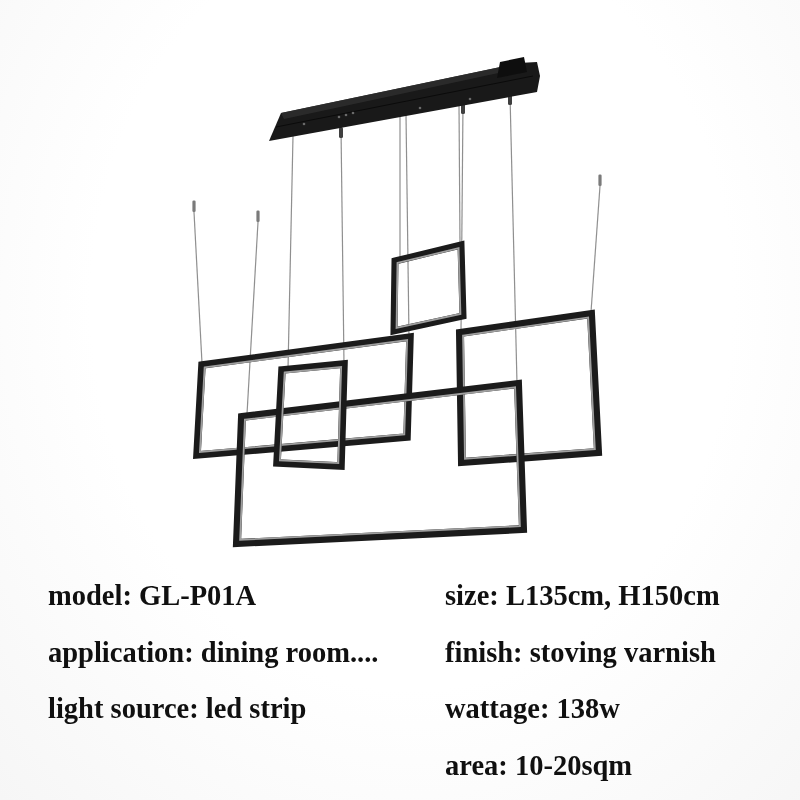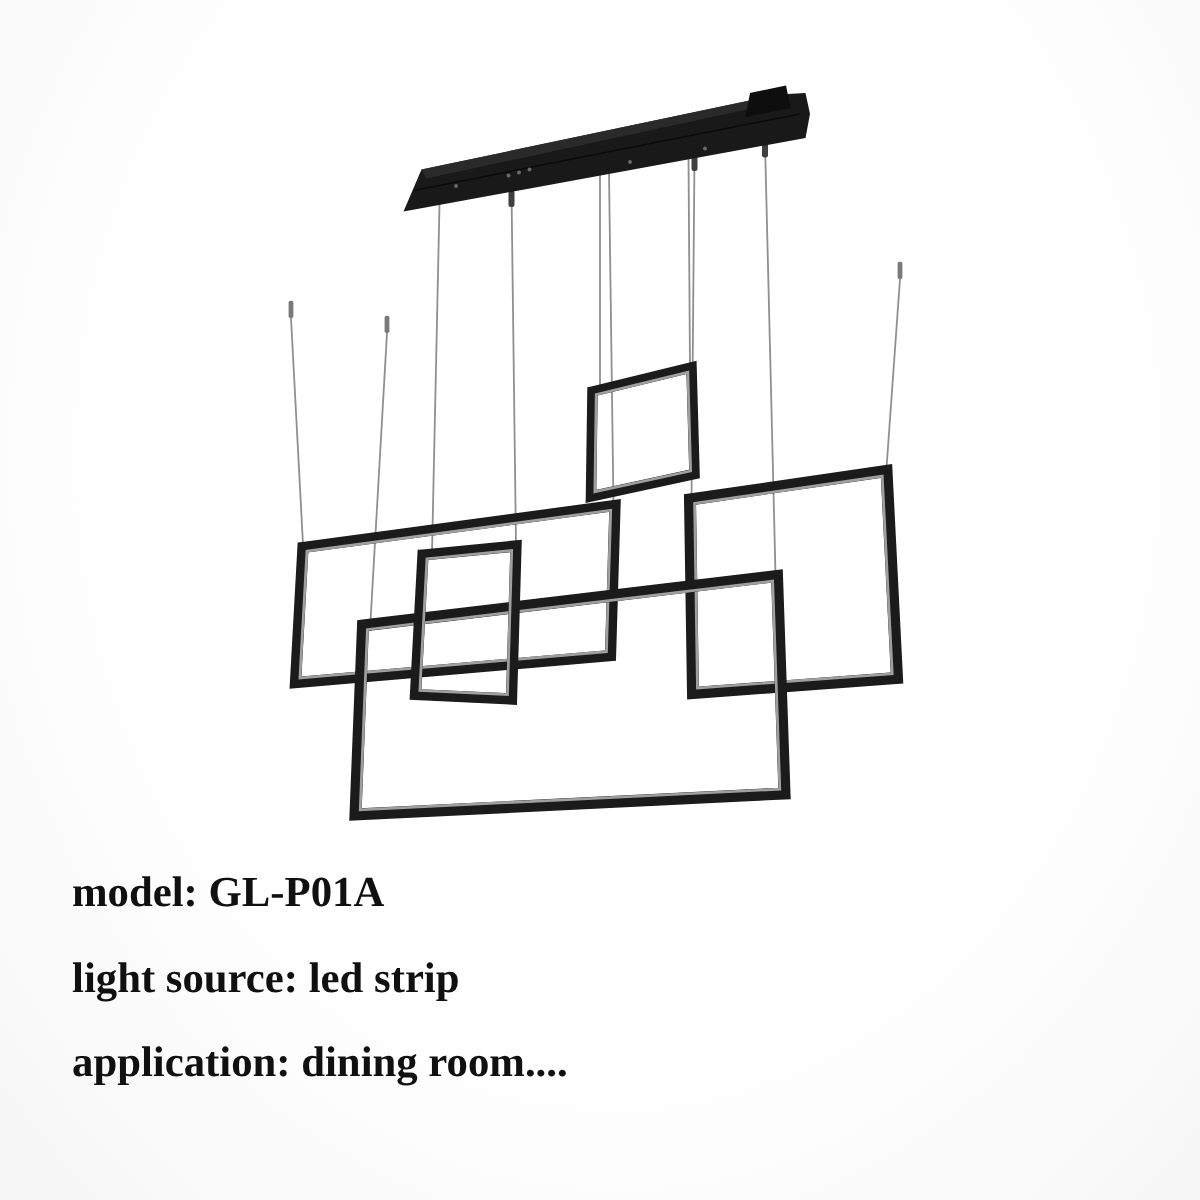--- a/index.html
+++ b/index.html
@@ -58,18 +58,24 @@
       <path d="M242,417 L518,384 L523,529 L237,543 Z" fill="none" stroke="#1b1b1b" stroke-width="8" stroke-linejoin="miter"></path>
       <path d="M244.89620707770203,419.67508203677 L515.1142995962223,387.3663970617295 L519.8998777003438,526.1481620812534 L240.12762671271304,539.8433072344941 Z" fill="none" stroke="#a6a6a6" stroke-width="1.8" stroke-linejoin="miter" opacity="0.95"></path>
       <path d="M282,370 L344,364 L341,466 L277,463 Z" fill="none" stroke="#1b1b1b" stroke-width="7.5" stroke-linejoin="miter"></path>
       <path d="M284.61905814116557,372.5093899625706 L341.15946558636807,367.0377376291639 L338.33345827328105,463.1219862741217 L279.8946883041093,460.38266893181674 Z" fill="none" stroke="#a6a6a6" stroke-width="1.8" stroke-linejoin="miter" opacity="0.95"></path>
       <path d="M395,261 L461,245 L463,316 L394,331 Z" fill="none" stroke="#1b1b1b" stroke-width="7" stroke-linejoin="miter"></path>
       <path d="M397.472067602702,262.97312404273134 L458.58794225757833,248.15715442942792 L460.4426016919734,313.9975643504537 L396.54470635813874,327.8884111621568 Z" fill="none" stroke="#a6a6a6" stroke-width="1.8" stroke-linejoin="miter" opacity="0.95"></path>
     </svg>
 
   <div class="spec-col spec-col-left">
     <span class="spec-line">model: GL-P01A</span>
+    <span class="spec-line">application: dining room....</span>
     <span class="spec-line">light source: led strip</span>
-    <span class="spec-line">application: dining room....</span>
   </div>
 
+  <div class="spec-col spec-col-right">
+    <span class="spec-line">size: L135cm, H150cm</span>
+    <span class="spec-line">finish: stoving varnish</span>
+    <span class="spec-line">wattage: 138w</span>
+    <span class="spec-line">area: 10-20sqm</span>
+  </div>
 
 </div>
 
 </body></html>

